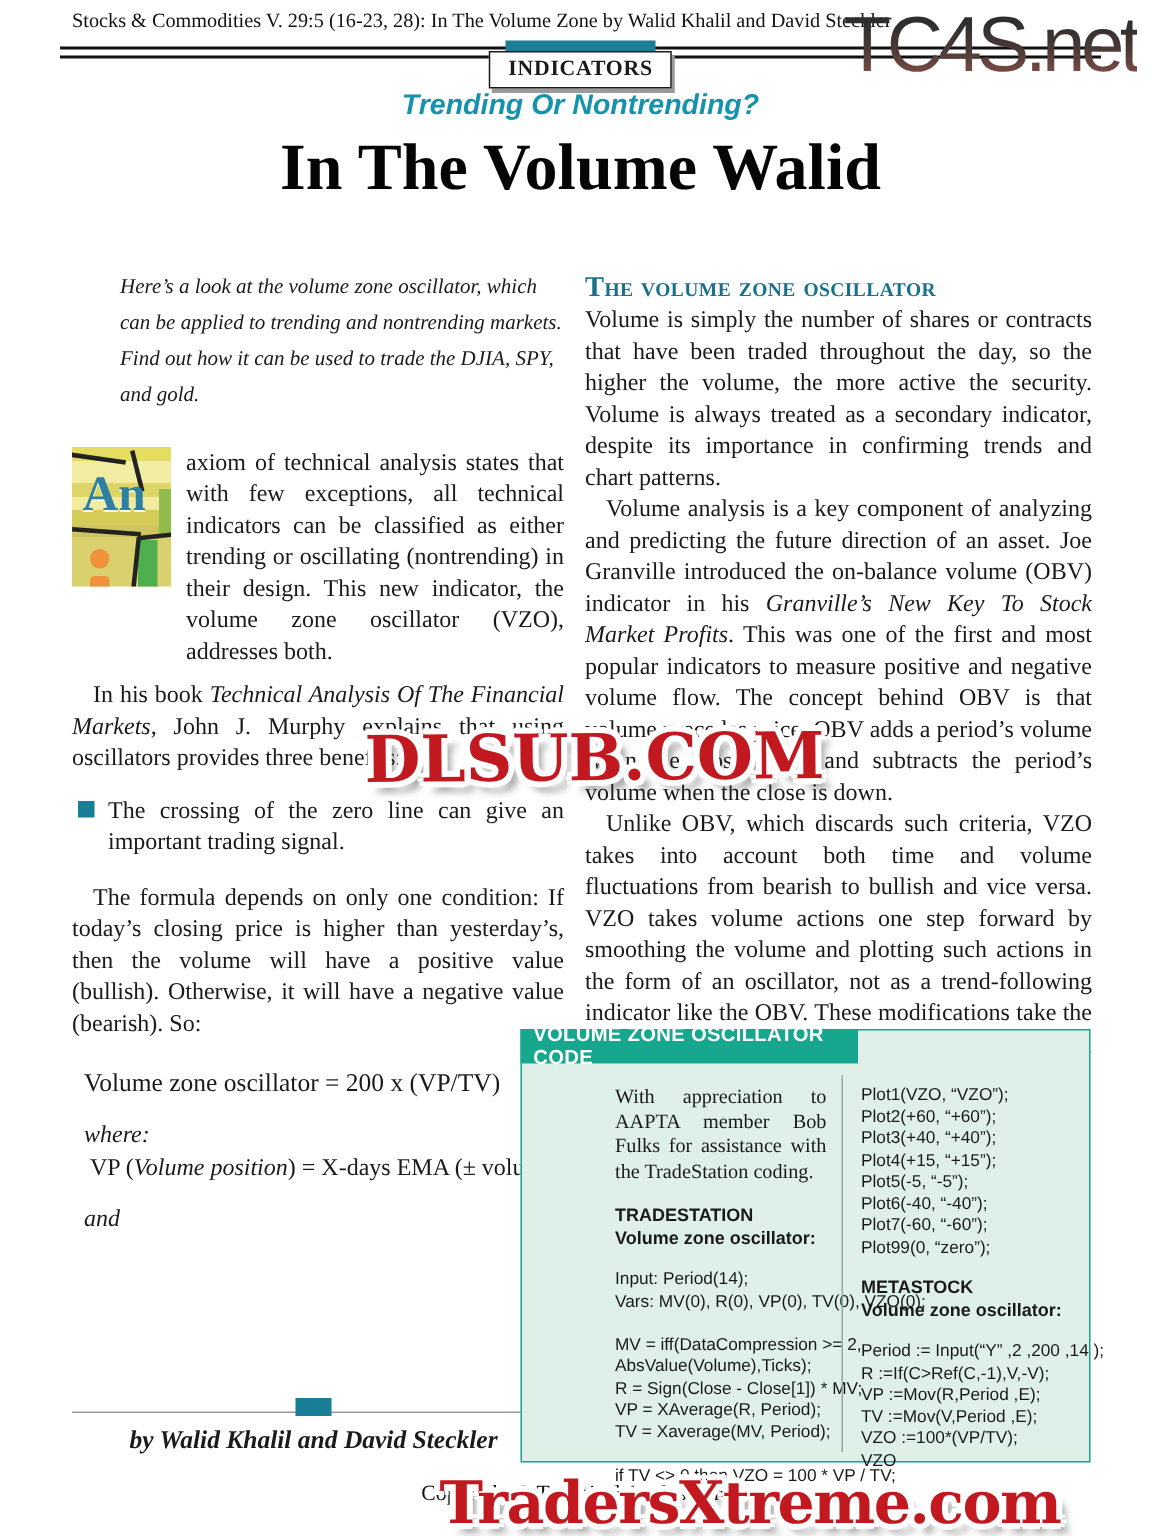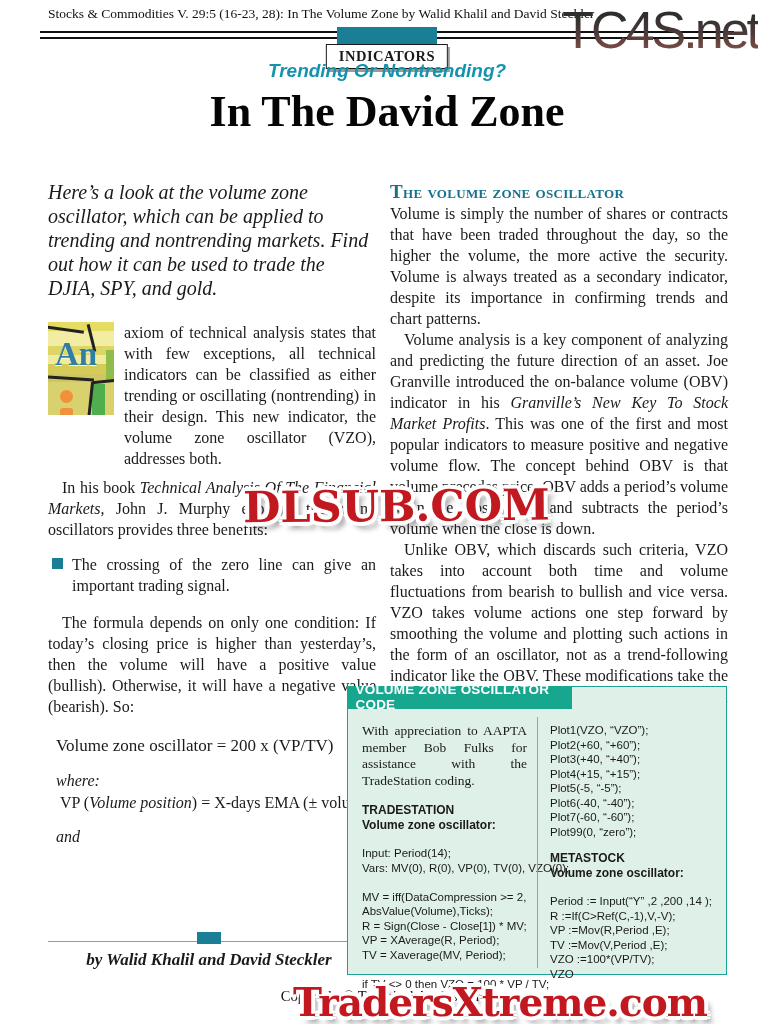--- a/index.html
+++ b/index.html
@@ -8,37 +8,37 @@
          font-family: "Liberation Serif", serif; color: #1a1a1a; }
 
   .page { position: absolute; inset: 0; background: #fff; }
 
   
   .masthead { position: absolute; left: 48px; top: 6px; font-size: 13.5px; color: #111;
               font-family: "Liberation Serif", serif; white-space: nowrap; }
   .rule { position: absolute; left: 40px; width: 694px; height: 1.5px; background: #111; }
   .rule-1 { top: 31px; } .rule-2 { top: 37px; }
   .kicker-bar { position: absolute; left: 337px; top: 27px; width: 100px; height: 21px; background: #1a7f96; }
-  .kicker-box { position: absolute; left: 50%; transform: translateX(-50%); top: 44px;
+  .kicker-box { position: absolute; left: 50%; transform: translateX(-50%); top: 34px;
                 background: #fff; border: 1.5px solid #1a1a1a; box-shadow: 2px 3px 0 #9a9a9a;
                 padding: 2px 12px 3px; }
   .kicker-box span { font-weight: bold; font-size: 14.5px; letter-spacing: 0.5px; }
   .subtitle { position: absolute; top: 60px; width: 100%; text-align: center;
               font-family: "Liberation Sans", sans-serif; font-style: italic; font-weight: bold;
               font-size: 19px; color: #1593ad; }
   .title { position: absolute; top: 86px; width: 100%; text-align: center;
            font-size: 44px; font-weight: bold; font-family: "Liberation Serif", serif; color: #050505; }
 
   
   .col-left  { position: absolute; left: 48px; top: 180px; width: 328px; }
   .col-right { position: absolute; left: 390px; top: 181px; width: 338px; }
   .body-p { font-size: 16px; line-height: 21px; text-align: justify; }
   .indent { text-indent: 14px; }
 
-  .intro { font-style: italic; font-size: 20px; line-height: 24px; margin-bottom: 22px; text-align: left; }
+  .intro { font-style: italic; font-size: 14px; line-height: 24px; margin-bottom: 22px; text-align: left; margin-left: 32px; }
 
   .opening-block { display: flex; gap: 10px; margin-bottom: 8px; }
   .opening-block .body-p { flex: 1; }
 
   
   .dropcap-art { position: relative; width: 66px; height: 93px; overflow: hidden; flex: none;
     background: linear-gradient(180deg,#e5dd62 0 9px,#f2eda2 9px 24px,#ddd666 24px 33px,
                 #f0eb9e 33px 42px,#d5cc58 42px 52px,#cfc661 52px 60px,#d9d06e 60px 116px); }
   .art-line { position: absolute; background: #222; }
   .art-line.l1 { left: -4px; top: 6px; width: 40px; height: 3px; transform: rotate(8deg); }
@@ -81,21 +81,21 @@
                 color: #15718c; letter-spacing: 0.3px; }
   .col-right .body-p { margin: 0; }
 
   
   .code-box { position: absolute; left: 347px; top: 686px; width: 380px; height: 289px;
               background: #def0e8; border: 1.5px solid #1aa392; }
   .code-box-title { position: absolute; left: -1.5px; top: -1.5px; width: 225px; height: 23px;
                     background: #17a78f; color: #fff; font-family: "Liberation Sans", sans-serif;
                     font-weight: bold; font-size: 13.5px; letter-spacing: 0.2px;
                     display: flex; align-items: center; padding-left: 9px; }
-  .code-cols { position: absolute; left: 0; top: 30px; right: 0; bottom: 6px; display: flex; }
+  .code-cols { position: absolute; left: 0; top: 30px; right: 0; bottom: 6px; display: flex; padding-left: 48px; }
   .code-col { padding: 6px 10px 0 14px; width: 50%; }
   .code-col.right { border-left: 1px solid #8fa8a0; padding-left: 12px; }
   .code-credit { font-family: "Liberation Serif", serif; font-size: 13.5px; line-height: 16.5px;
                  text-align: justify; margin-bottom: 14px; }
   .code-heading { font-family: "Liberation Sans", sans-serif; font-weight: bold; font-size: 12px; line-height: 15px; }
   .code-subheading { font-family: "Liberation Sans", sans-serif; font-weight: bold; font-size: 12px;
                      line-height: 15px; margin-bottom: 13px; }
   .code-line { font-family: "Liberation Sans", sans-serif; font-size: 11.5px; line-height: 14.5px;
                min-height: 14.5px; white-space: nowrap; }
   .code-lines { margin-bottom: 12px; }
@@ -126,21 +126,21 @@
 <div class="page">
 
   <div class="masthead">Stocks &amp; Commodities V. 29:5 (16-23, 28): In The Volume Zone by Walid Khalil and David Steckler</div>
   <div class="rule rule-1"></div>
   <div class="rule rule-2"></div>
   <div class="kicker-bar"></div>
   <div class="kicker-box">
     <span>INDICATORS</span>
   </div>
   <div class="subtitle">Trending Or Nontrending?</div>
-  <h1 class="title">In The David Zone</h1>
+  <h1 class="title">In The Volume Walid</h1>
 
   <section class="col-left">
     <p class="intro">Here’s a look at the volume zone oscillator, which can be applied to trending and nontrending markets. Find out how it can be used to trade the DJIA, SPY, and gold.</p>
 
     <div class="opening-block">
       <div class="dropcap-art">
         <div class="art-line l1"></div>
         <div class="art-line l2"></div>
         <div class="art-green2"></div>
         <div class="art-line l3"></div>

